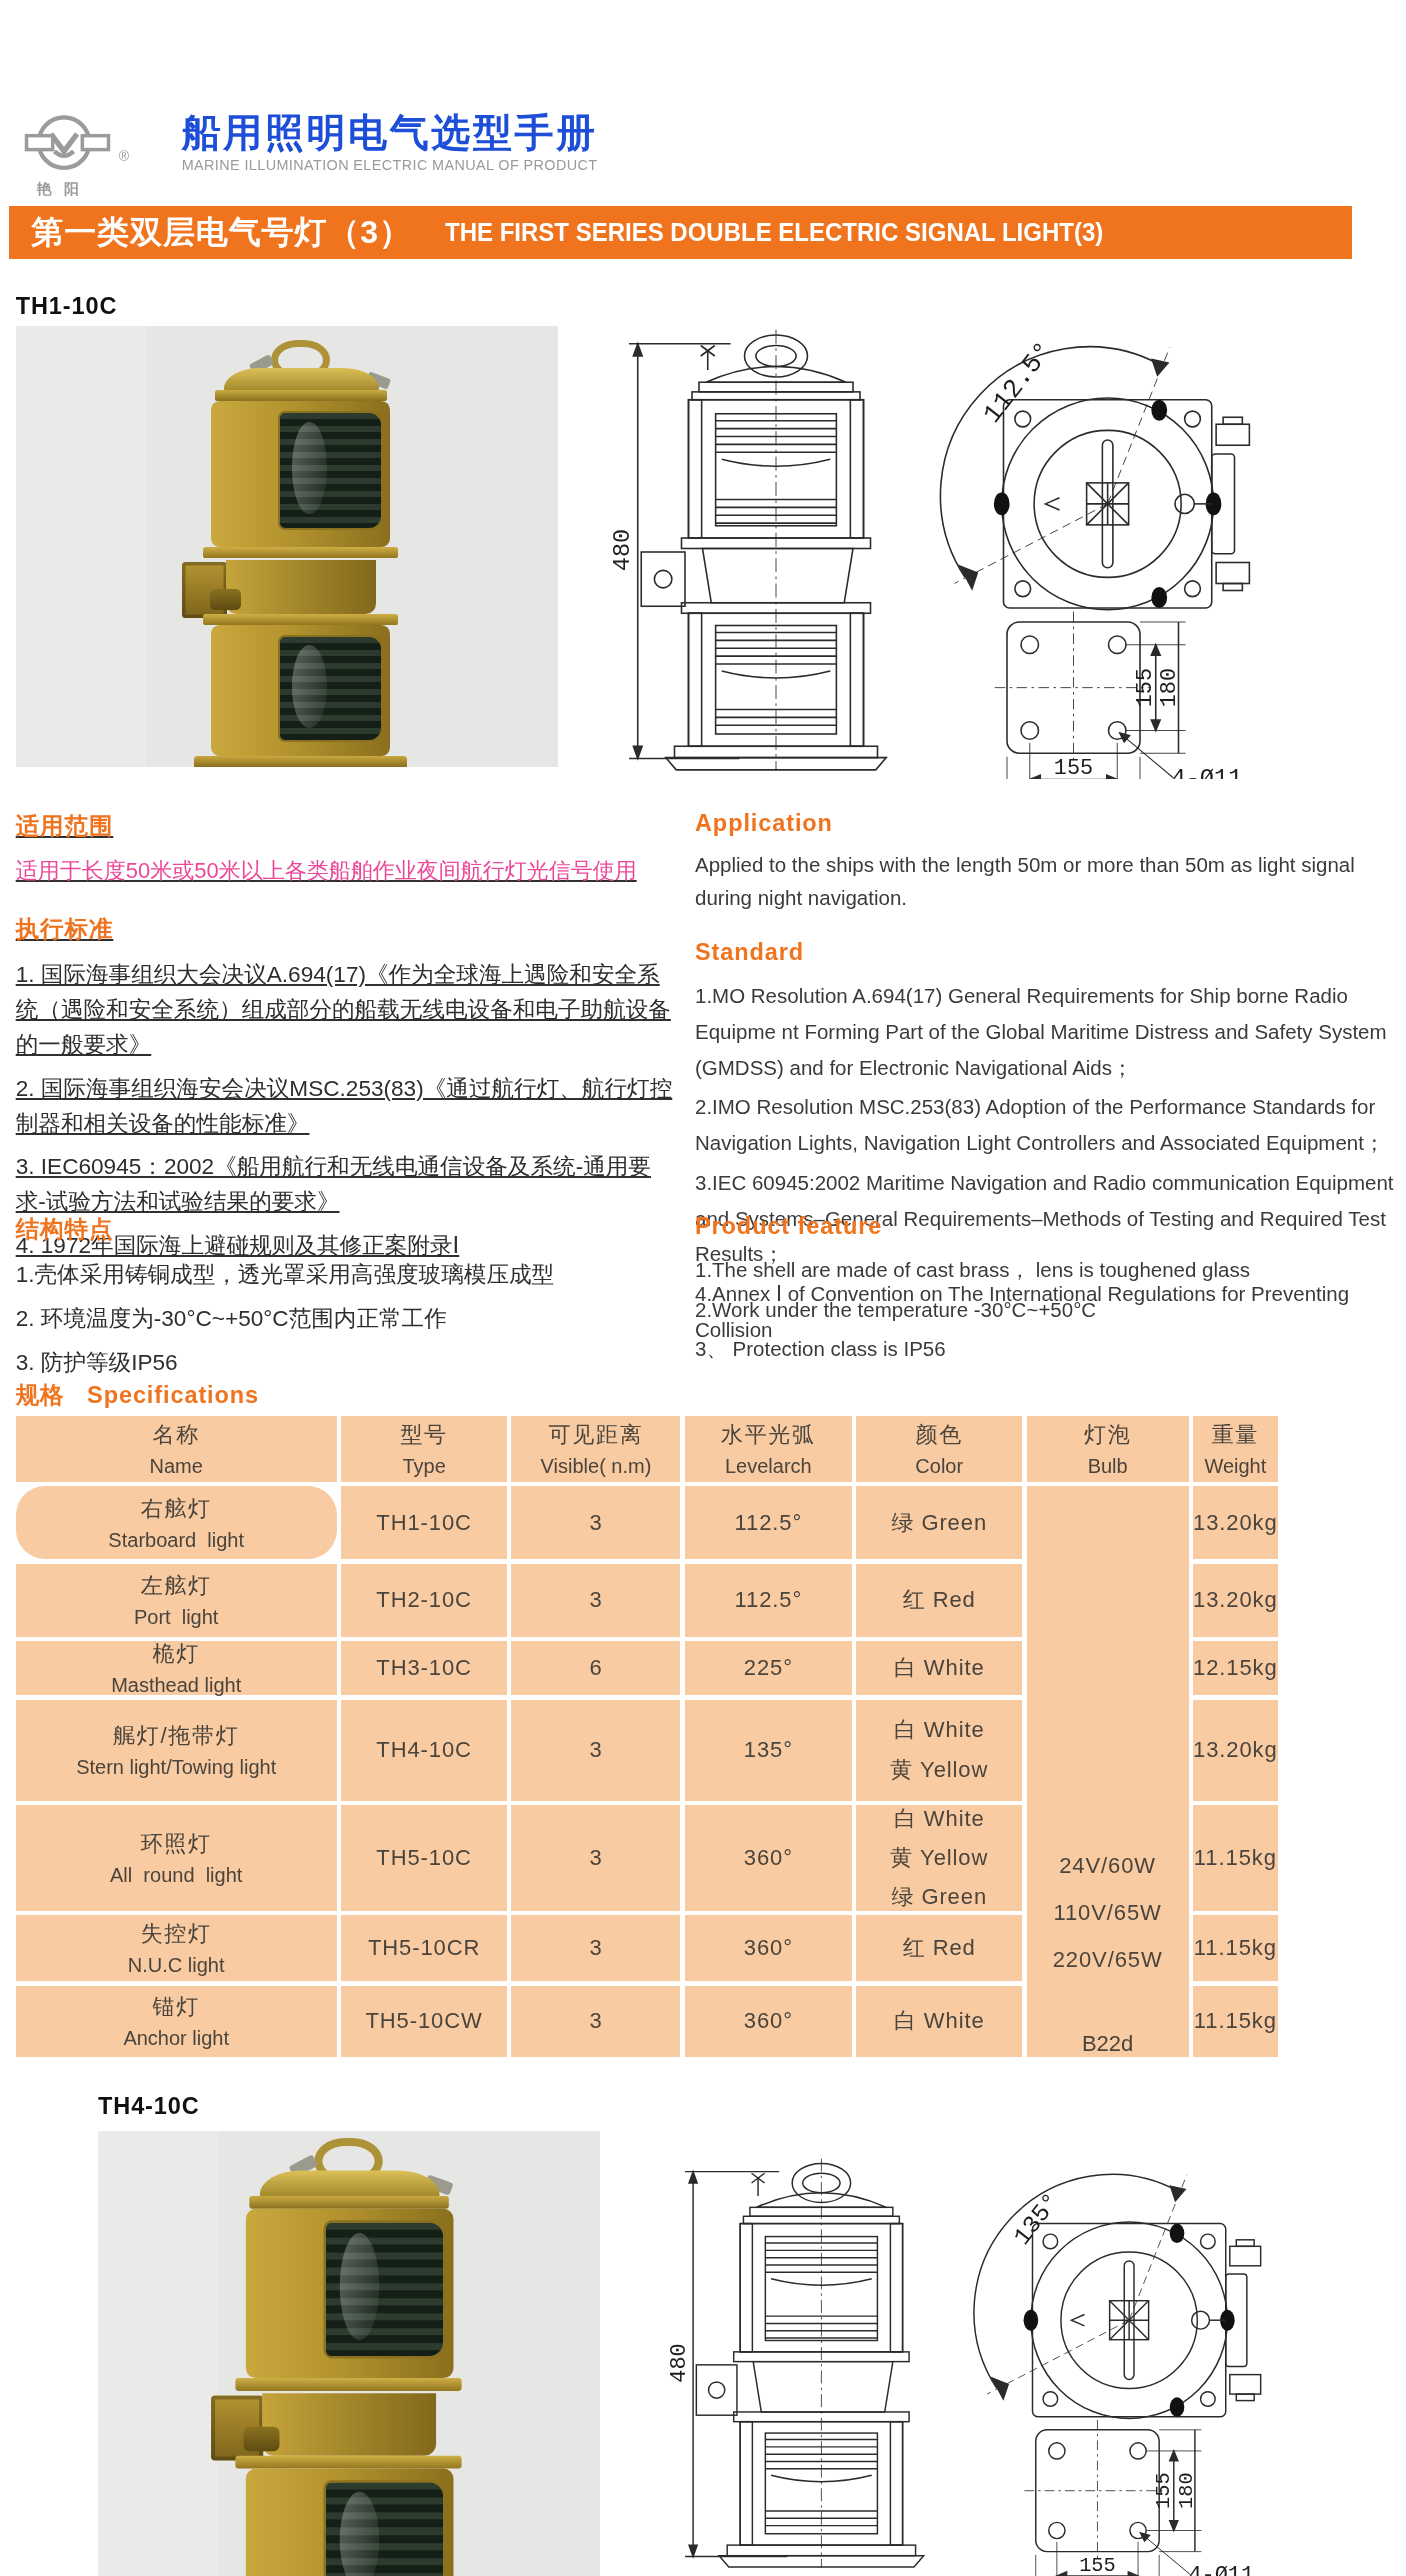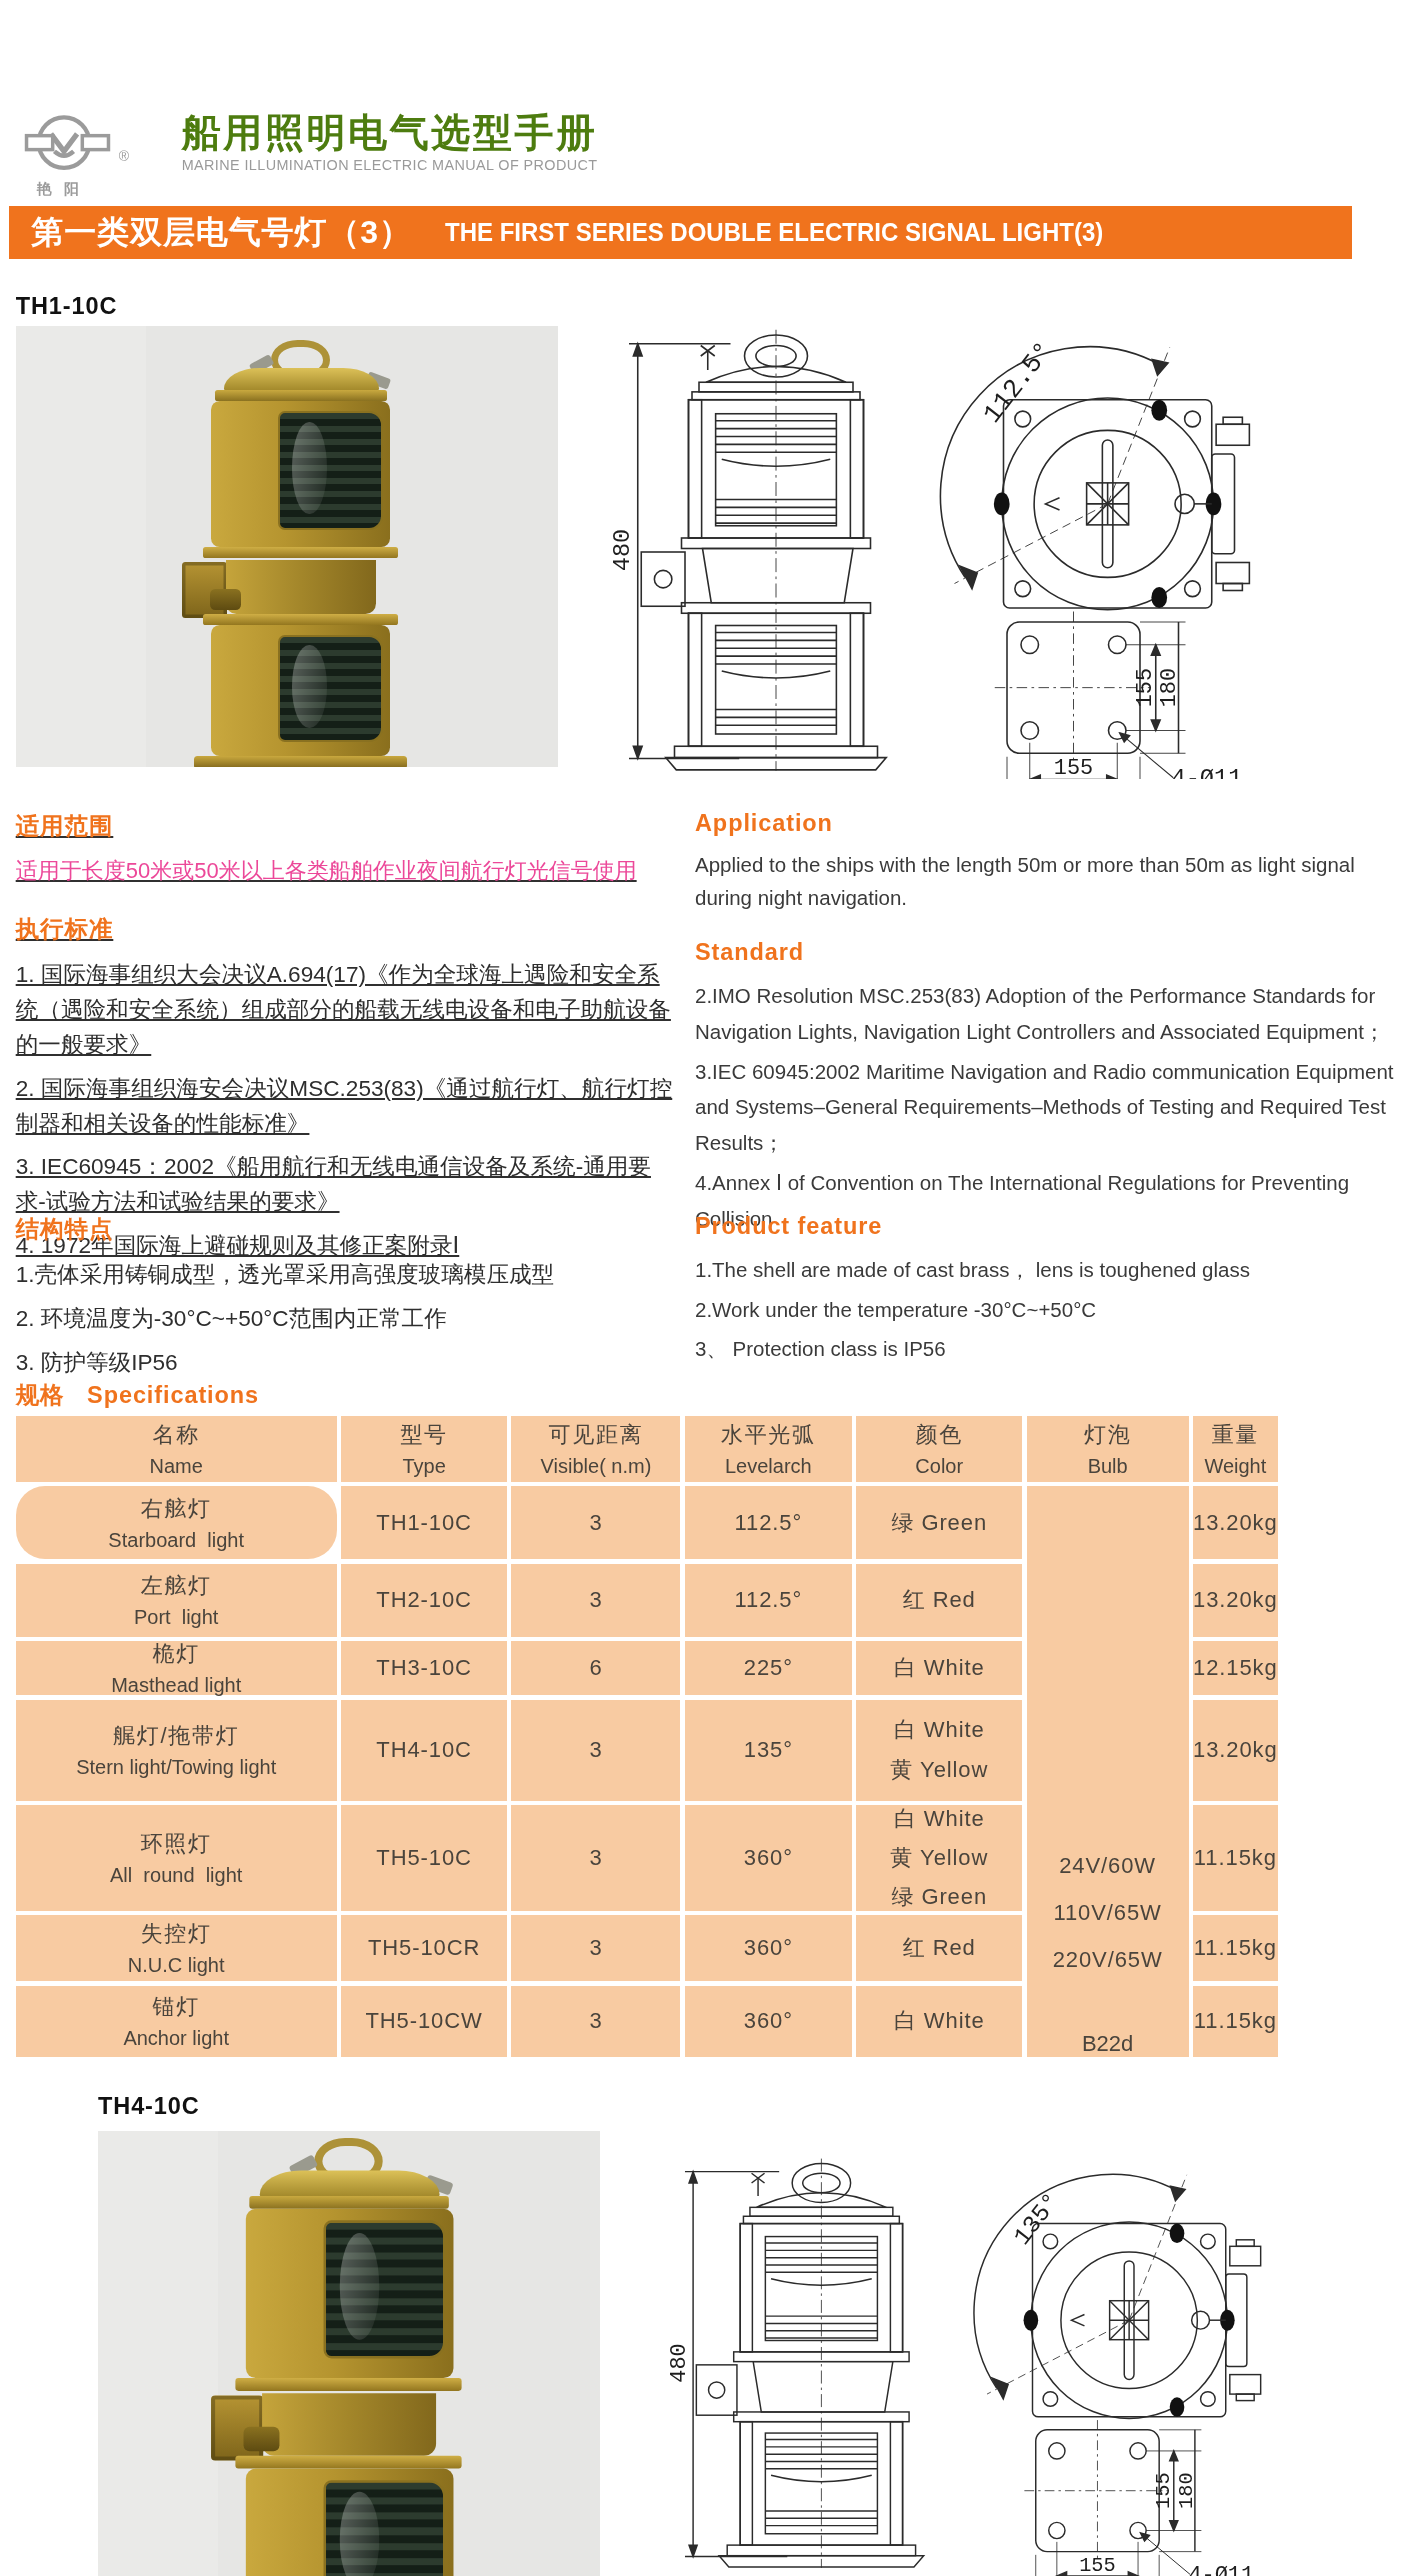--- a/index.html
+++ b/index.html
@@ -10,21 +10,21 @@
   html,body{background:#fff;}
   body{font-family:"Liberation Sans","DejaVu Sans",sans-serif;color:var(--ink);}
   .page{position:relative;width:1406px;height:2576px;background:#fff;overflow:hidden;margin:0 auto;}
 
   
   .brand{position:absolute;left:15.7px;top:113px;display:flex;align-items:flex-start;}
   .logo-wrap{position:relative;width:131px;height:68px;}
   .logo-cn{position:absolute;left:21px;top:67px;font-size:15px;letter-spacing:12.2px;color:var(--gray-logo);font-weight:bold;}
   .logo-reg{position:absolute;left:103px;top:35px;font-size:14px;color:var(--gray-logo);}
   .brand-text{margin-left:35px;}
-  .brand-title{font-size:39px;font-weight:bold;color:#4d7c0f;letter-spacing:2.6px;line-height:1.05;}
+  .brand-title{font-size:39px;font-weight:bold;color:#1d4ed8;letter-spacing:2.6px;line-height:1.05;}
   .brand-sub{font-size:14.4px;color:#9a9a9a;letter-spacing:0.4px;margin-top:3.5px;}
 
   
   .banner{position:absolute;left:8.7px;top:206px;width:1343px;height:53px;background:var(--orange);
           display:flex;align-items:center;color:#fff;}
   .banner-cn{font-size:32px;font-weight:bold;margin-left:22.6px;letter-spacing:0.9px;white-space:nowrap;}
   .banner-en{font-size:25px;font-weight:bold;margin-left:33px;letter-spacing:0;transform:scaleX(.96);transform-origin:left;white-space:nowrap;}
 
   .model-label{position:absolute;font-size:23.5px;font-weight:bold;color:#111;letter-spacing:0.9px;}
   #model-top{left:15.7px;top:293px;}
@@ -294,20 +294,21 @@
         <div class="cn-item">3. IEC60945：2002《船用航行和无线电通信设备及系统-通用要求-试验方法和试验结果的要求》</div>
         <div class="cn-item">4. 1972年国际海上避碰规则及其修正案附录Ⅰ</div>
       </div>
   </div>
   <div id="col-en" class="col">
     <div class="sec-h">Application</div>
     <div class="en-body">Applied to the ships with the length 50m or more than 50m as light signal during night  navigation.</div>
     <div class="gap28"></div>
     <div class="sec-h">Standard</div>
     <div id="std-en">
+        <div class="en-item">1.MO Resolution A.694(17) General Requirements for Ship borne Radio Equipme nt Forming Part of the Global Maritime Distress and Safety System (GMDSS)  and for Electronic Navigational  Aids；</div>
         <div class="en-item">2.IMO Resolution MSC.253(83) Adoption of the Performance Standards for Navigation Lights, Navigation Light Controllers and Associated Equipment；</div>
         <div class="en-item">3.IEC 60945:2002 Maritime Navigation and Radio communication Equipment and  Systems–General Requirements–Methods of Testing and Required Test  Results；</div>
         <div class="en-item">4.Annex Ⅰ of Convention on The International Regulations for Preventing Collision</div>
       </div>
   </div>
 
   <div id="feat-cn" class="col">
     <div class="sec-h">结构特点</div>
     <div id="feat-cn-list">
         <div class="cn-item">1.壳体采用铸铜成型，透光罩采用高强度玻璃模压成型</div>

